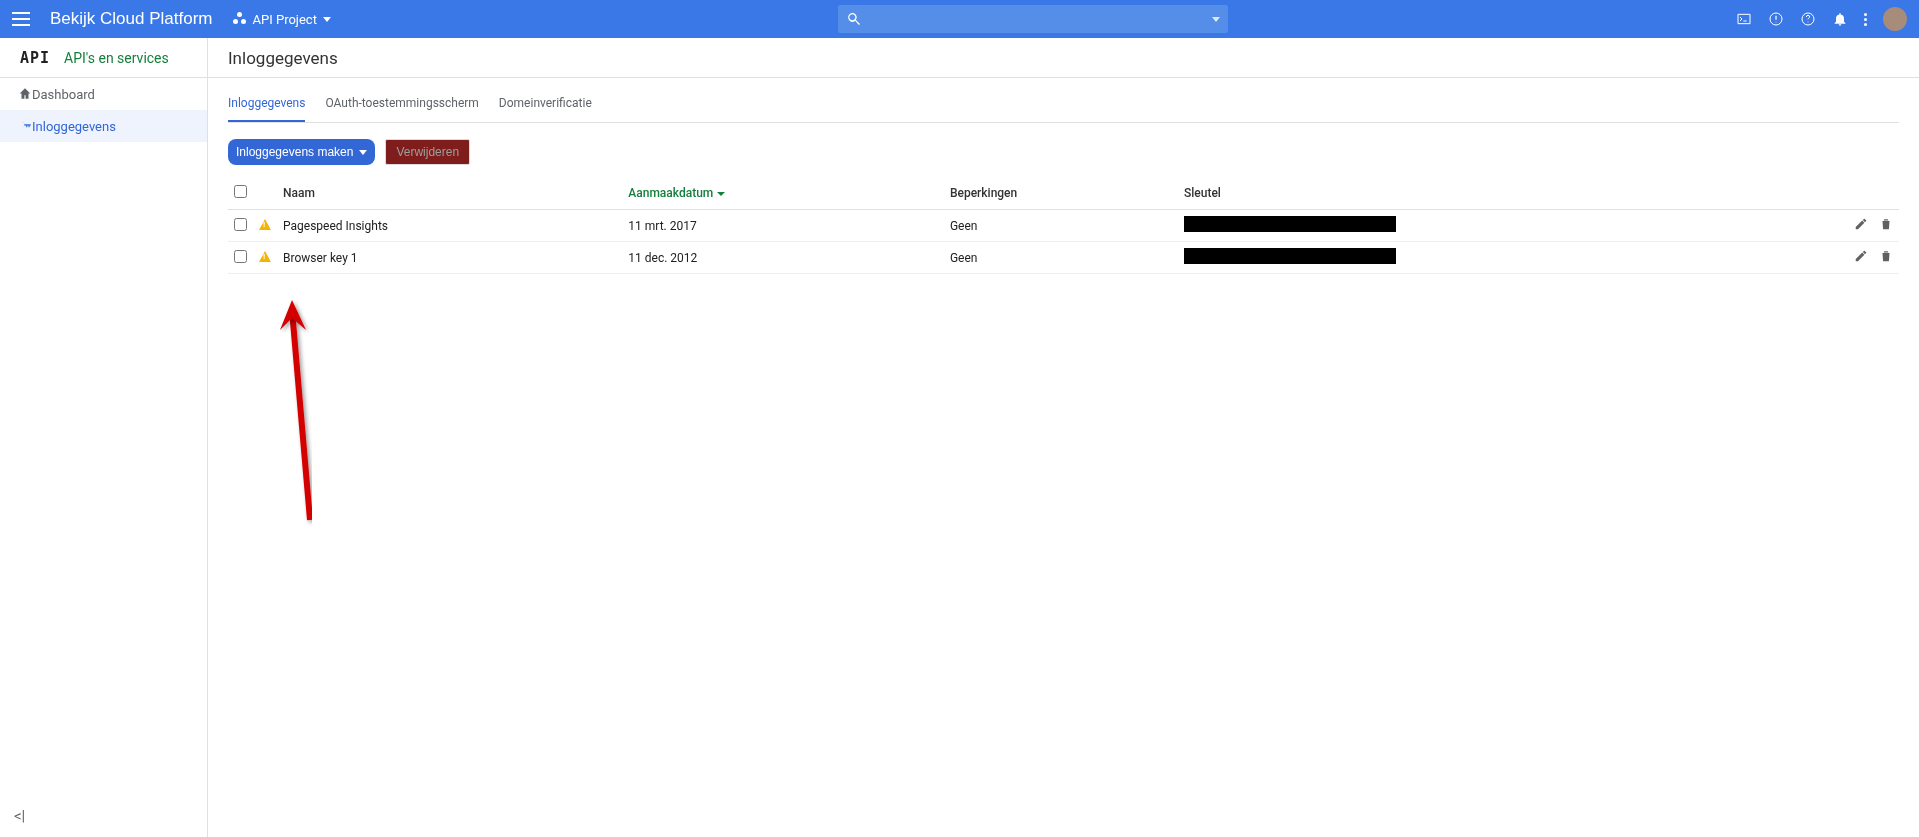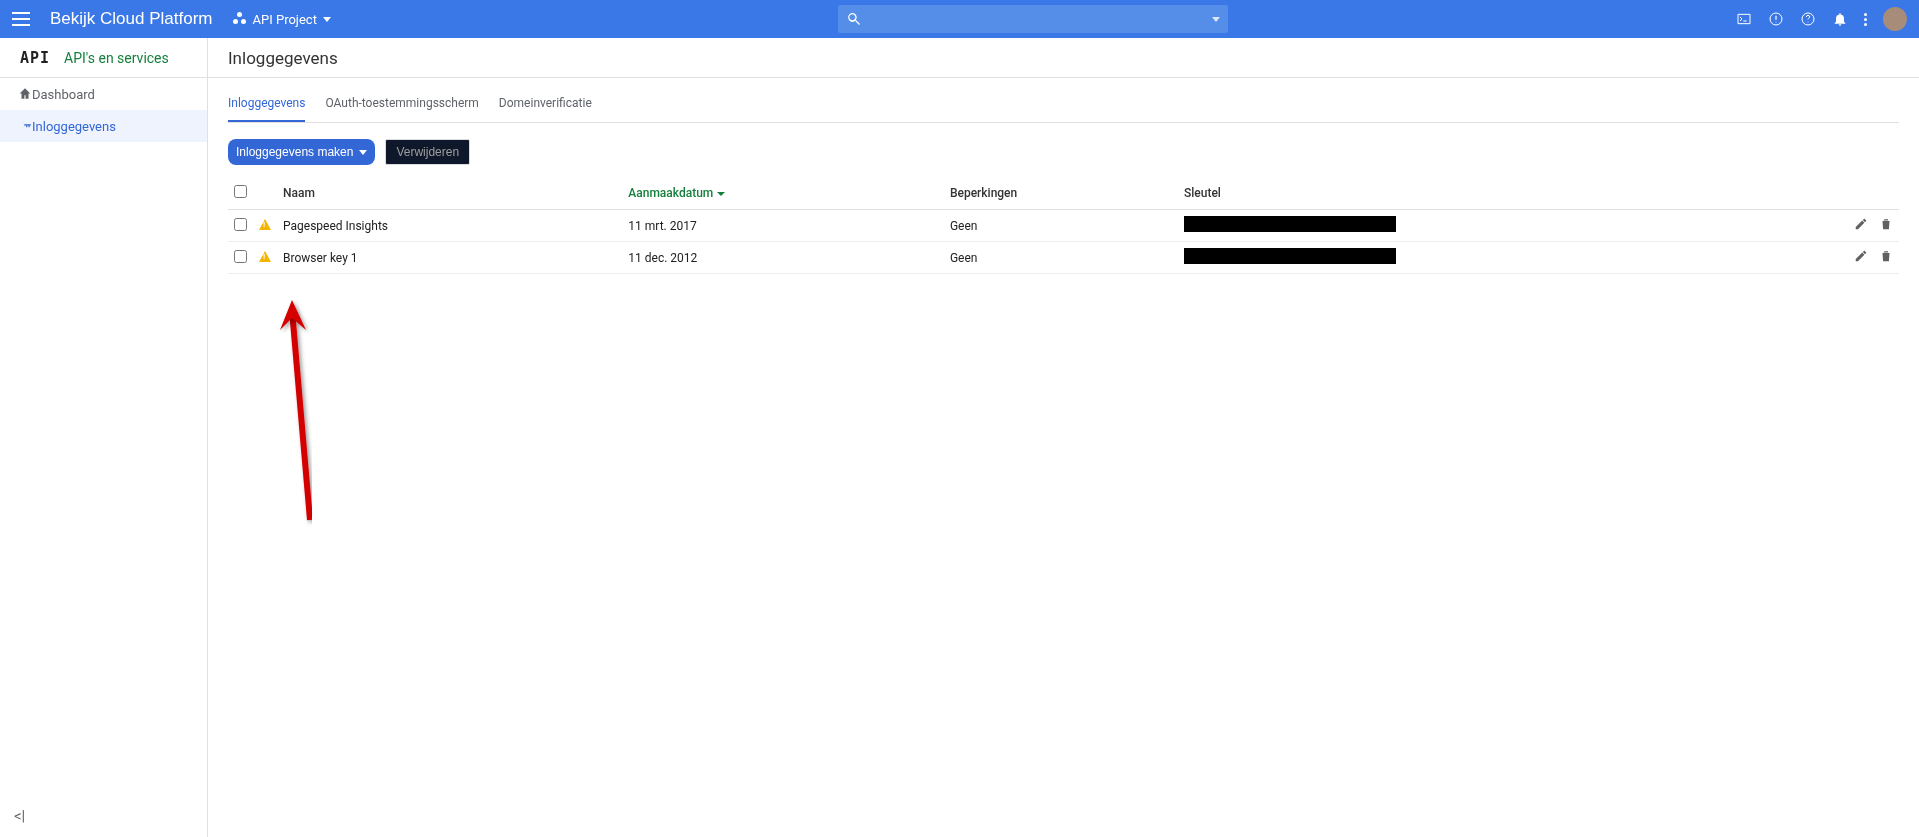--- a/index.html
+++ b/index.html
@@ -36,21 +36,21 @@
   .collapse{position:absolute;bottom:12px;left:14px;cursor:pointer;color:#5f6368;font-size:15px;}
   .main{flex:1;display:flex;flex-direction:column;overflow:auto;}
   .main-head{height:40px;display:flex;align-items:center;padding:0 20px;font-size:17px;color:#333;border-bottom:1px solid #e0e0e0;}
   .content{padding:0 20px;}
   .tabs{display:flex;gap:20px;border-bottom:1px solid #e0e0e0;margin-top:8px;}
   .tab{padding:10px 0;font-size:12px;color:#5f6368;cursor:pointer;border-bottom:2px solid transparent;}
   .tab.active{color:#3367d6;border-bottom-color:#3367d6;}
   .toolbar{display:flex;gap:10px;margin:16px 0 12px;}
   .btn-primary{background:#3367d6;color:#fff;font-size:12px;padding:5px 8px;border:none;display:flex;align-items:center;gap:6px;cursor:pointer;border-radius:8px;}
   .btn-primary .caret{border-top-color:#fff;}
-  .btn-secondary{background:#0f172a;border:1px solid #dadce0;color:#9e9e9e;font-size:12px;padding:5px 10px;cursor:default;border-radius:2px;}
+  .btn-secondary{background:#7f1d1d;border:1px solid #dadce0;color:#9e9e9e;font-size:12px;padding:5px 10px;cursor:default;border-radius:2px;}
   .helptext{font-size:12px;color:#5f6368;margin-bottom:30px;}
   .helptext a{color:#3367d6;text-decoration:none;}
   .section-title{font-size:13px;color:#212121;margin-bottom:10px;font-weight:500;}
   table{width:100%;border-collapse:collapse;font-size:12px;}
   th{text-align:left;font-weight:500;color:#333;padding:8px 6px;border-bottom:1px solid #e0e0e0;}
   th.sortable{color:#15803d;cursor:pointer;}
   td{padding:6px 6px;border-bottom:1px solid #eee;vertical-align:middle;}
   .chk{width:20px;}
   .chk input{margin:0;}
   .warn{width:18px;}

